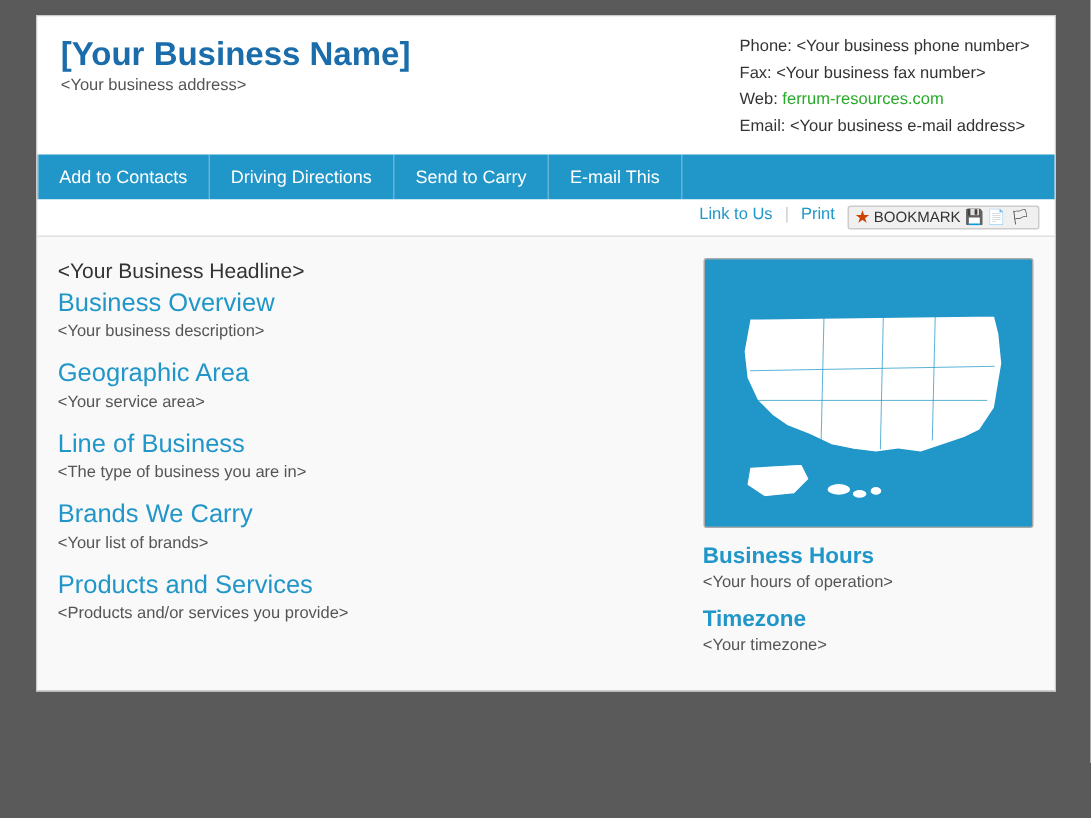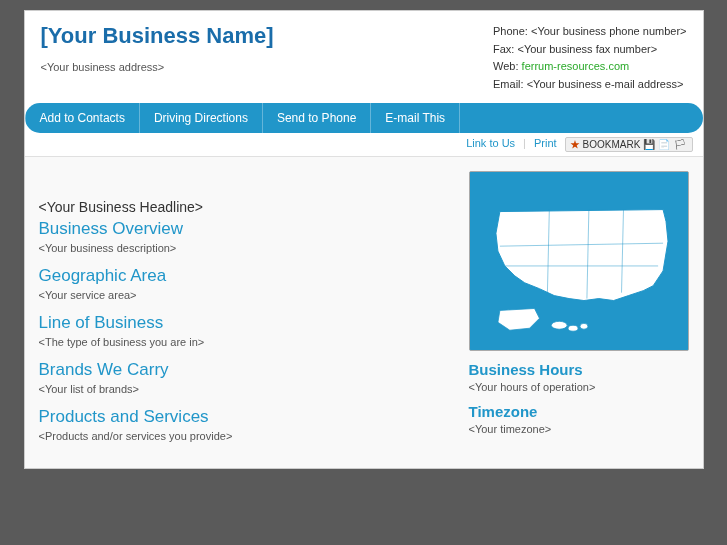--- a/index.html
+++ b/index.html
@@ -26,39 +26,38 @@
       background: #fff;
     }
     .header-left .business-name {
       font-size: 22px;
       font-weight: bold;
       color: #1a6daa;
     }
     .header-left .business-address {
       font-size: 11px;
       color: #555;
-      margin-top: 12px;
+      margin-top: 2px;
     }
     .header-right {
       text-align: left;
       font-size: 11px;
       color: #333;
       line-height: 1.6;
       margin-left: 44px;
     }
     .header-right .web-link {
       color: #2aaa2a;
     }
     
     .nav-bar {
       background: #2196c9;
       display: flex;
       align-items: center;
       padding: 0;
-      border-radius: 15px;
     }
     .nav-bar a {
       color: #fff;
       text-decoration: none;
       font-size: 12px;
       padding: 8px 14px;
       display: block;
       border-right: 1px solid rgba(255,255,255,0.3);
     }
     .nav-bar a:first-child {
@@ -112,21 +111,20 @@
     }
     .right-col {
       width: 220px;
       flex-shrink: 0;
     }
     
     .business-headline {
       font-size: 14px;
       color: #333;
       margin-bottom: 4px;
-      margin-top: 28px;
     }
     .section-title {
       font-size: 17px;
       color: #2196c9;
       font-weight: normal;
       margin-bottom: 3px;
       margin-top: 2px;
     }
     .section-desc {
       font-size: 11px;
@@ -179,21 +177,21 @@
         <span>Web:</span>
         <a class="web-link">ferrum-resources.com</a>
       </div>
       <div>Email: &lt;Your business e-mail address&gt;</div>
     </div>
   </div>
 
   <nav class="nav-bar">
     <a>Add to Contacts</a>
     <a>Driving Directions</a>
-    <a>Send to Phone</a>
+    <a>Send to Carry</a>
     <a>E-mail This</a>
   </nav>
 
   <div class="toolbar">
     <a>Link to Us</a>
     <span class="separator">|</span>
     <a>Print</a>
     <div class="bookmark-btn">
       <span class="bk-icon">★</span>
       <span>BOOKMARK</span>

